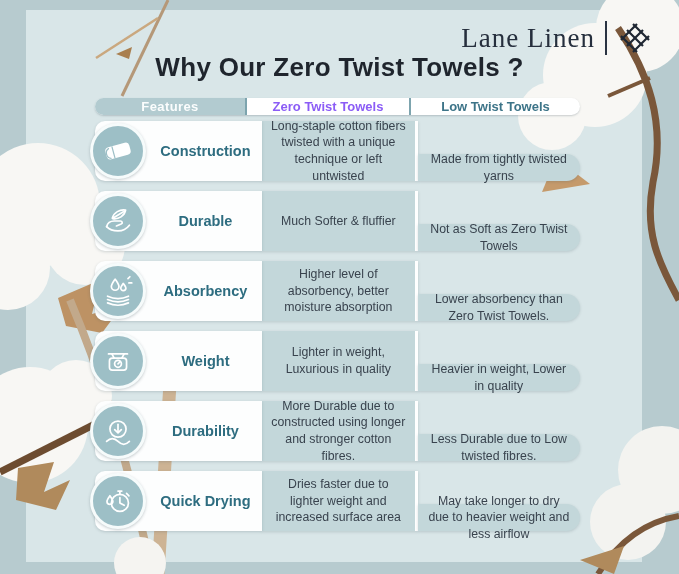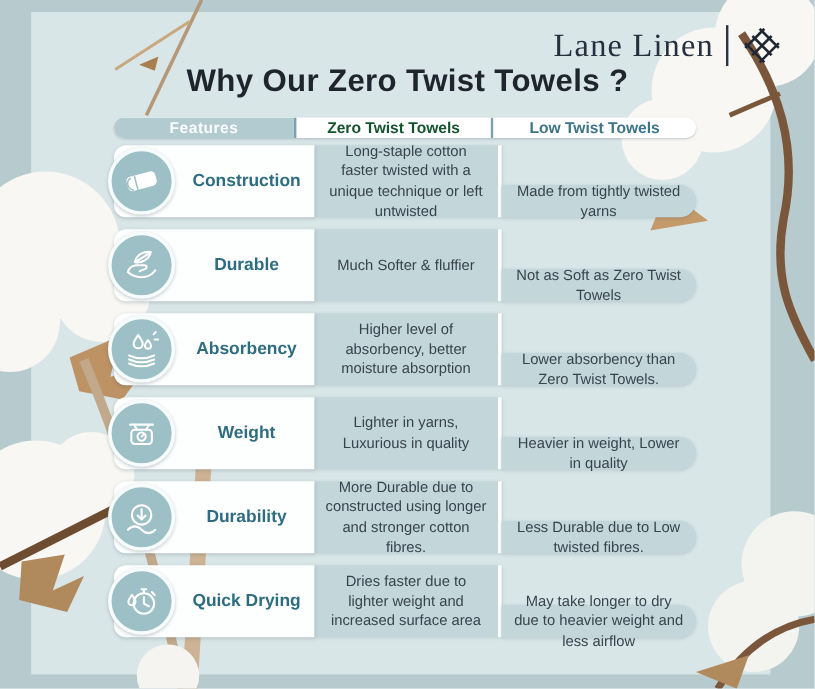--- a/index.html
+++ b/index.html
@@ -10,21 +10,21 @@
   .logo{position:absolute;top:20px;right:26px;display:flex;align-items:center;gap:10px;z-index:3;}
   .logo-text{font-family:"Liberation Serif",serif;font-size:27px;color:#262f3d;letter-spacing:1px;}
   .logo-sep{width:2px;height:34px;background:#2a3342;}
   .title{position:absolute;top:52px;left:97px;width:485px;margin:0;text-align:center;
          font-size:26px;font-weight:bold;color:#1f252d;letter-spacing:.3px;z-index:3;}
   .table{position:absolute;left:95px;top:98px;width:485px;z-index:3;}
   .header-row{display:flex;height:17px;border-radius:12px;overflow:hidden;background:#ffffff;
               box-shadow:0 1px 2px rgba(60,80,90,.25);}
   .hc{display:flex;align-items:center;justify-content:center;font-weight:bold;font-size:13px;box-sizing:border-box;}
   .hc-features{width:150px;background:#b2cbd0;color:#fbfdfd;letter-spacing:.4px;}
-  .hc-zero{width:164px;color:#14532d;border-left:2px solid #7da4ae;}
+  .hc-zero{width:164px;color:#8b5cf6;border-left:2px solid #7da4ae;}
   .hc-low{width:171px;color:#3d7488;border-left:2px solid #7da4ae;}
   .row{display:flex;height:60px;margin-top:10px;position:relative;}
   .row.first{margin-top:6px;}
   .feature-cell{width:177px;background:#fdfefe;border-radius:10px 0 0 10px;position:relative;
                 display:flex;align-items:center;box-shadow:0 1px 3px rgba(60,80,90,.22);box-sizing:border-box;}
   .badge{position:absolute;left:-5px;top:50%;transform:translateY(-50%);width:50px;height:50px;border-radius:50%;
          background:#9dbfc6;border:3px solid #f6fbfb;display:flex;align-items:center;justify-content:center;
          box-shadow:0 1px 3px rgba(60,80,90,.3);}
   .feature-label{margin-left:54px;flex:1;text-align:center;font-weight:bold;font-size:14.5px;color:#2e6d80;}
   .cell{display:flex;align-items:center;justify-content:center;text-align:center;font-size:12.3px;line-height:1.35;
@@ -114,21 +114,21 @@
           <svg class="icon-svg" width="38" height="38" viewBox="0 0 40 40">
             <g transform="rotate(-15 20 20)">
               <rect class="solid" x="7" y="13.5" width="26" height="13" rx="4"></rect>
               <path class="detail" d="M11 15 a5 5.5 0 0 0 0 10.5"></path>
               <path class="detail" d="M15 14.2 v12"></path>
             </g>
           </svg>
         </span>
         <span class="feature-label">Construction</span>
       </div>
-      <div class="cell zero-cell">Long-staple cotton faster twisted with a unique technique or left untwisted</div>
+      <div class="cell zero-cell">Long-staple cotton fibers twisted with a unique technique or left untwisted</div>
       <div class="cell low-cell">Made from tightly twisted yarns</div>
     </div>
 
     <div class="row">
       <div class="feature-cell">
         <span class="badge">
           <svg class="icon-svg" width="38" height="38" viewBox="0 0 40 40">
             <path d="M14 17 c1.5 -6 8 -9.5 14 -8.5 c-1 6 -7.5 10 -13.5 9"></path>
             <path d="M14.5 17 L27 9.5"></path>
             <path d="M8 26 c1 -4 4 -6 8 -6 h6.5 c2 0 2.8 2.2 .8 3.2 l-5 2"></path>
@@ -165,21 +165,21 @@
           <svg class="icon-svg" width="38" height="38" viewBox="0 0 40 40">
             <path d="M10 12.5 h20"></path>
             <path d="M13.5 12.5 l2.5 4.5 M26.5 12.5 l-2.5 4.5"></path>
             <rect x="11" y="17" width="18" height="12.5" rx="3"></rect>
             <circle cx="20" cy="23" r="3.6"></circle>
             <path d="M20 23 l2.2 -2.2"></path>
           </svg>
         </span>
         <span class="feature-label">Weight</span>
       </div>
-      <div class="cell zero-cell">Lighter in yarns, Luxurious in quality</div>
+      <div class="cell zero-cell">Lighter in weight, Luxurious in quality</div>
       <div class="cell low-cell">Heavier in weight, Lower in quality</div>
     </div>
 
     <div class="row">
       <div class="feature-cell">
         <span class="badge">
           <svg class="icon-svg" width="38" height="38" viewBox="0 0 40 40">
             <circle cx="20" cy="18" r="8.5"></circle>
             <path d="M20 13 v7.5"></path>
             <path d="M16.5 18.5 l3.5 3.5 l3.5 -3.5"></path>

